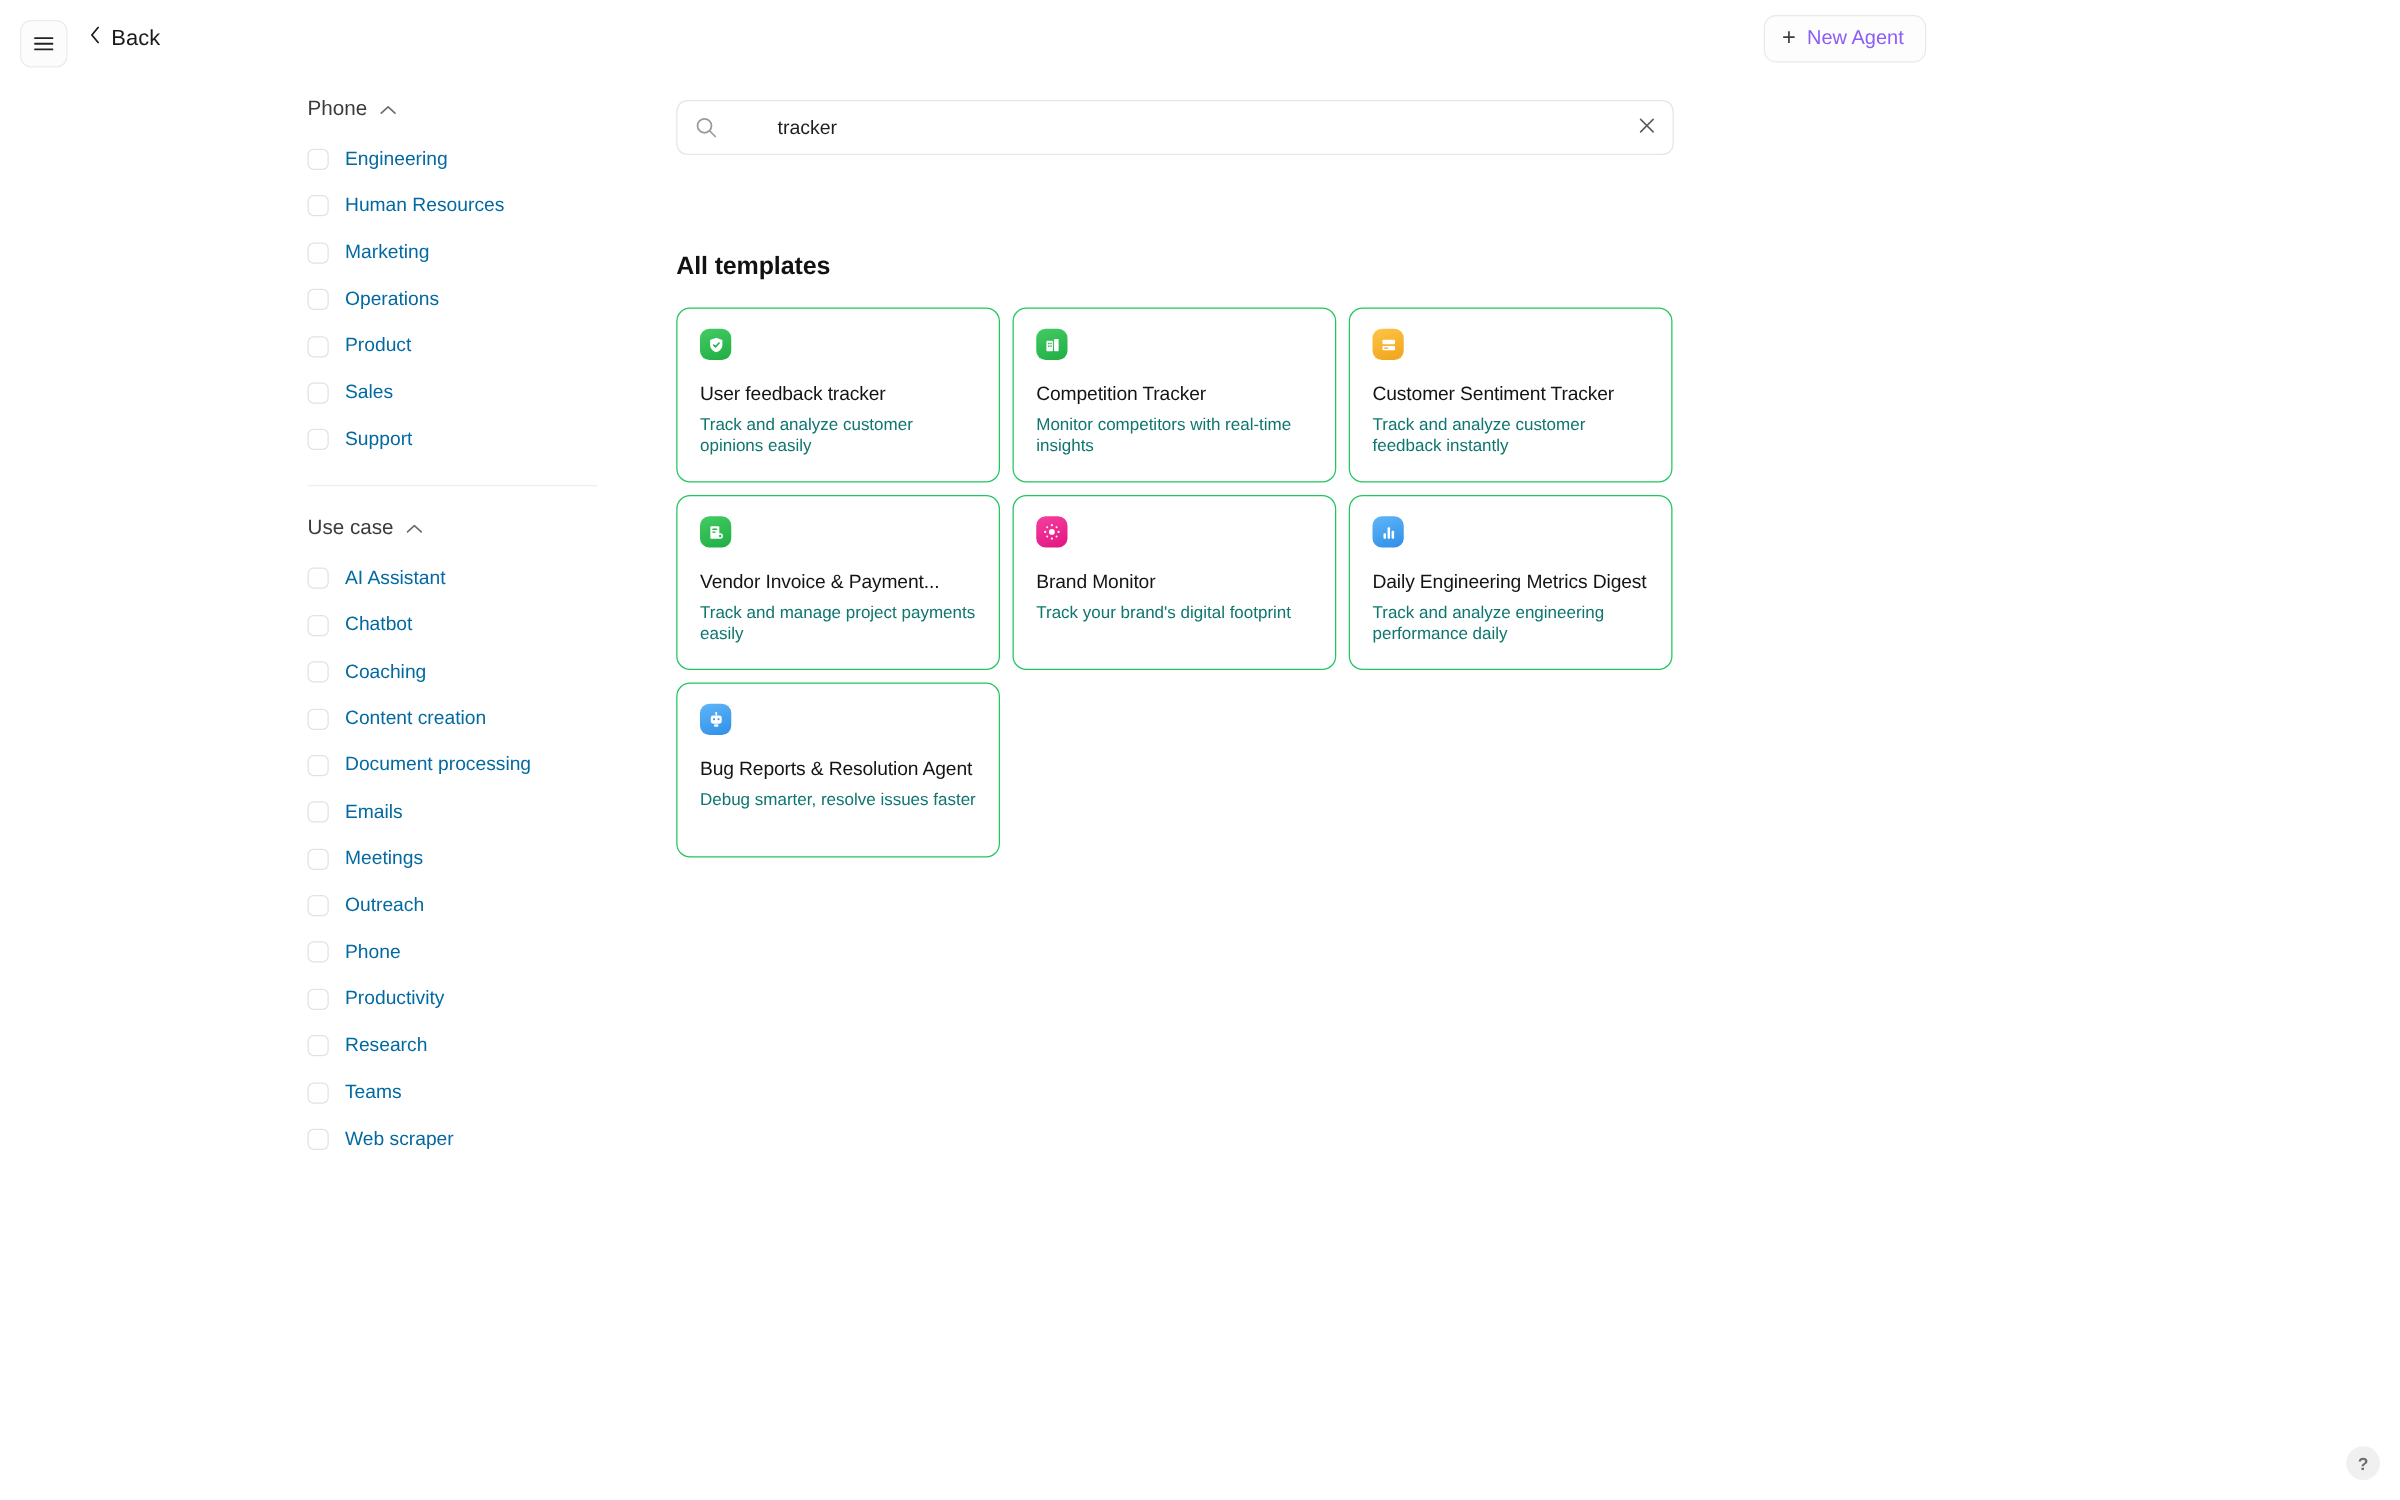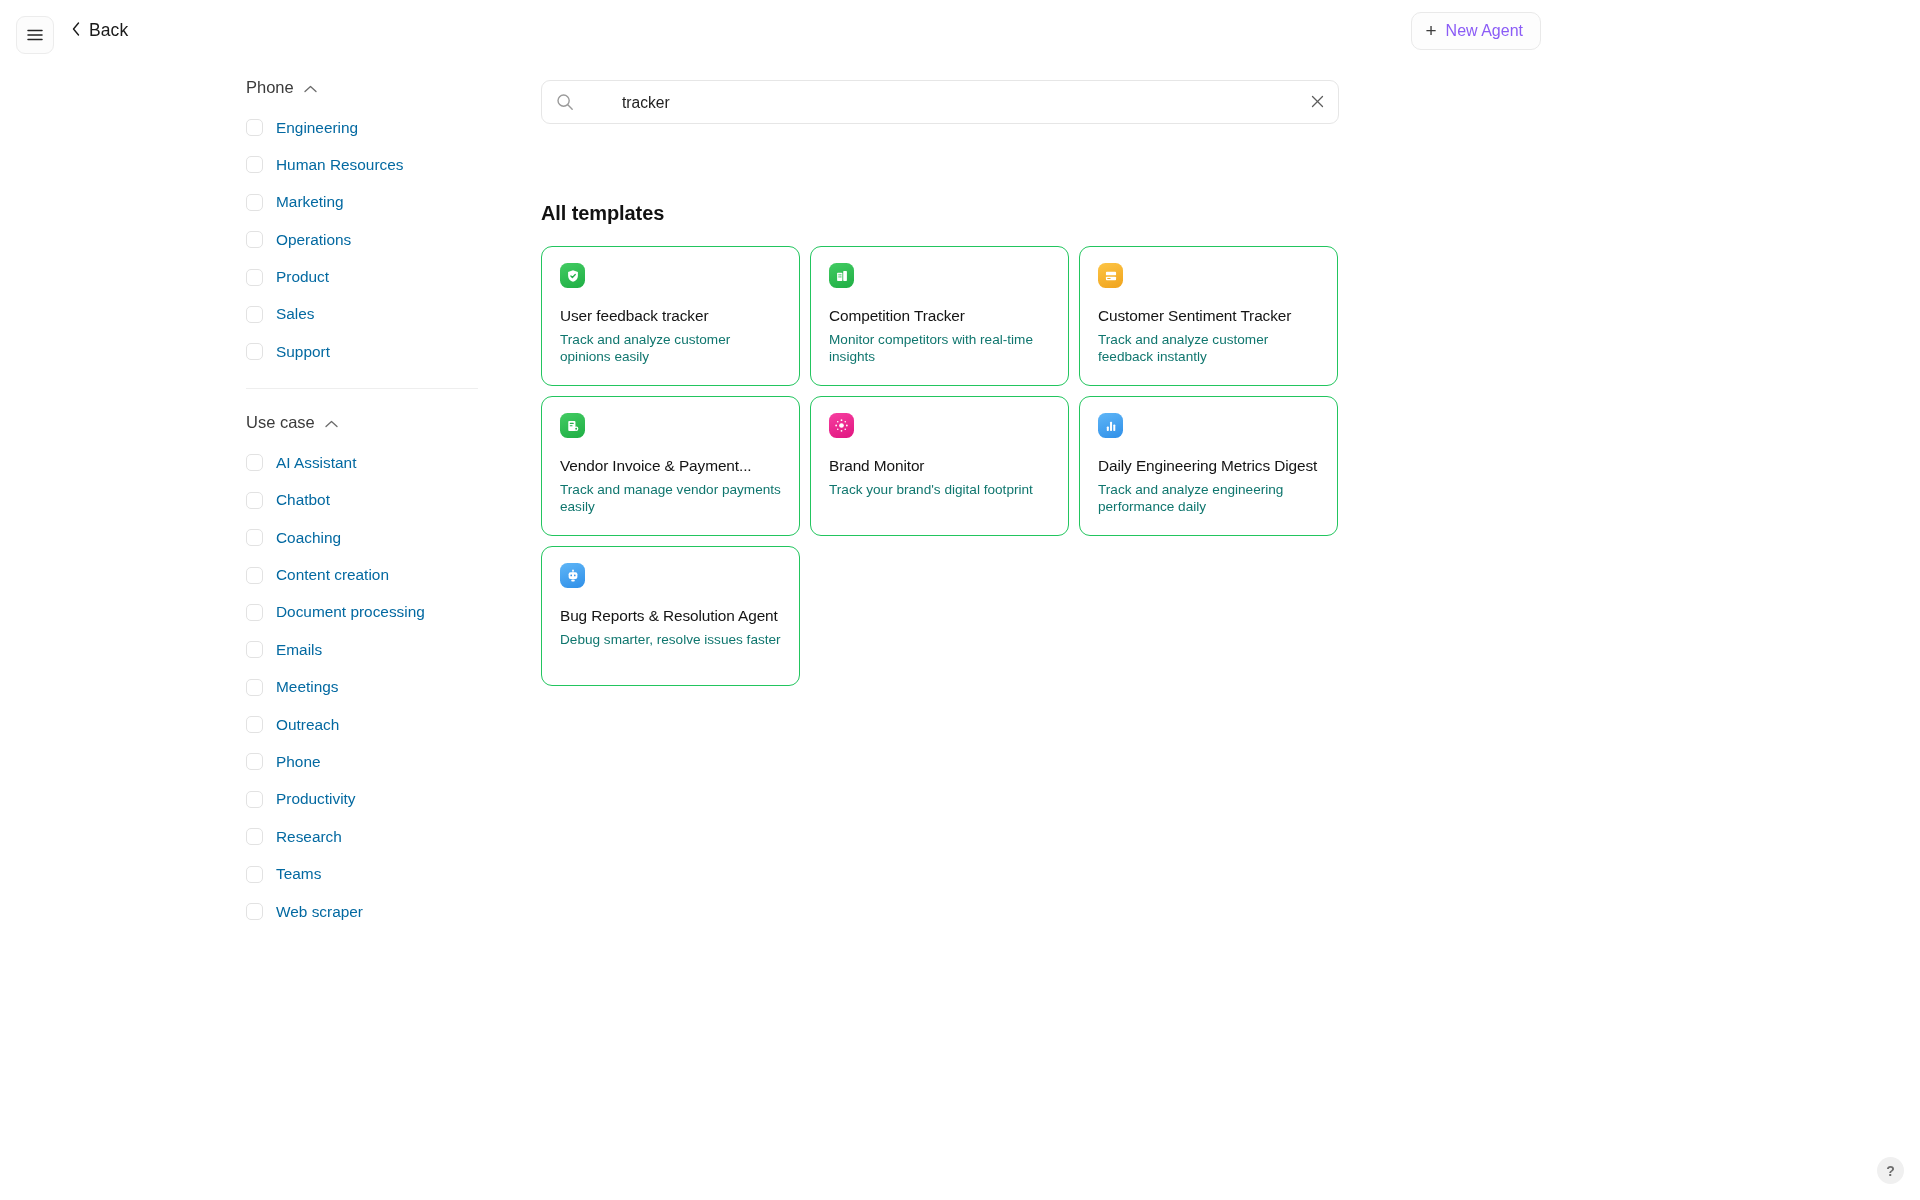--- a/index.html
+++ b/index.html
@@ -345,21 +345,21 @@
         <div class="card-icon" style="background:linear-gradient(160deg,#43cc63,#1fae44);">
           <svg width="14" height="14" viewBox="0 0 16 16">
             <rect x="2.6" y="2.2" width="8.2" height="11.6" rx="1.1" fill="#fff"></rect>
             <rect x="4.3" y="4.4" width="4.6" height="1.2" rx="0.6" fill="#25b24c"></rect>
             <rect x="4.3" y="7" width="3.2" height="1.2" rx="0.6" fill="#25b24c"></rect>
             <circle cx="11.6" cy="11.2" r="2.5" fill="#fff"></circle>
             <circle cx="11.6" cy="11.2" r="1.1" fill="#25b24c"></circle>
           </svg>
         </div>
         <div class="card-title">Vendor Invoice &amp; Payment...</div>
-        <div class="card-desc">Track and manage vendor payments easily</div>
+        <div class="card-desc">Track and manage project payments easily</div>
       </div>
 
       <div class="card">
         <div class="card-icon" style="background:linear-gradient(160deg,#f73fa0,#e01580);">
           <svg width="15" height="15" viewBox="0 0 16 16">
             <circle cx="8" cy="8" r="2.5" fill="#fff"></circle>
             <circle cx="8" cy="2.3" r="0.95" fill="#fff"></circle>
             <circle cx="8" cy="13.7" r="0.95" fill="#fff"></circle>
             <circle cx="2.3" cy="8" r="0.95" fill="#fff"></circle>
             <circle cx="13.7" cy="8" r="0.95" fill="#fff"></circle>

